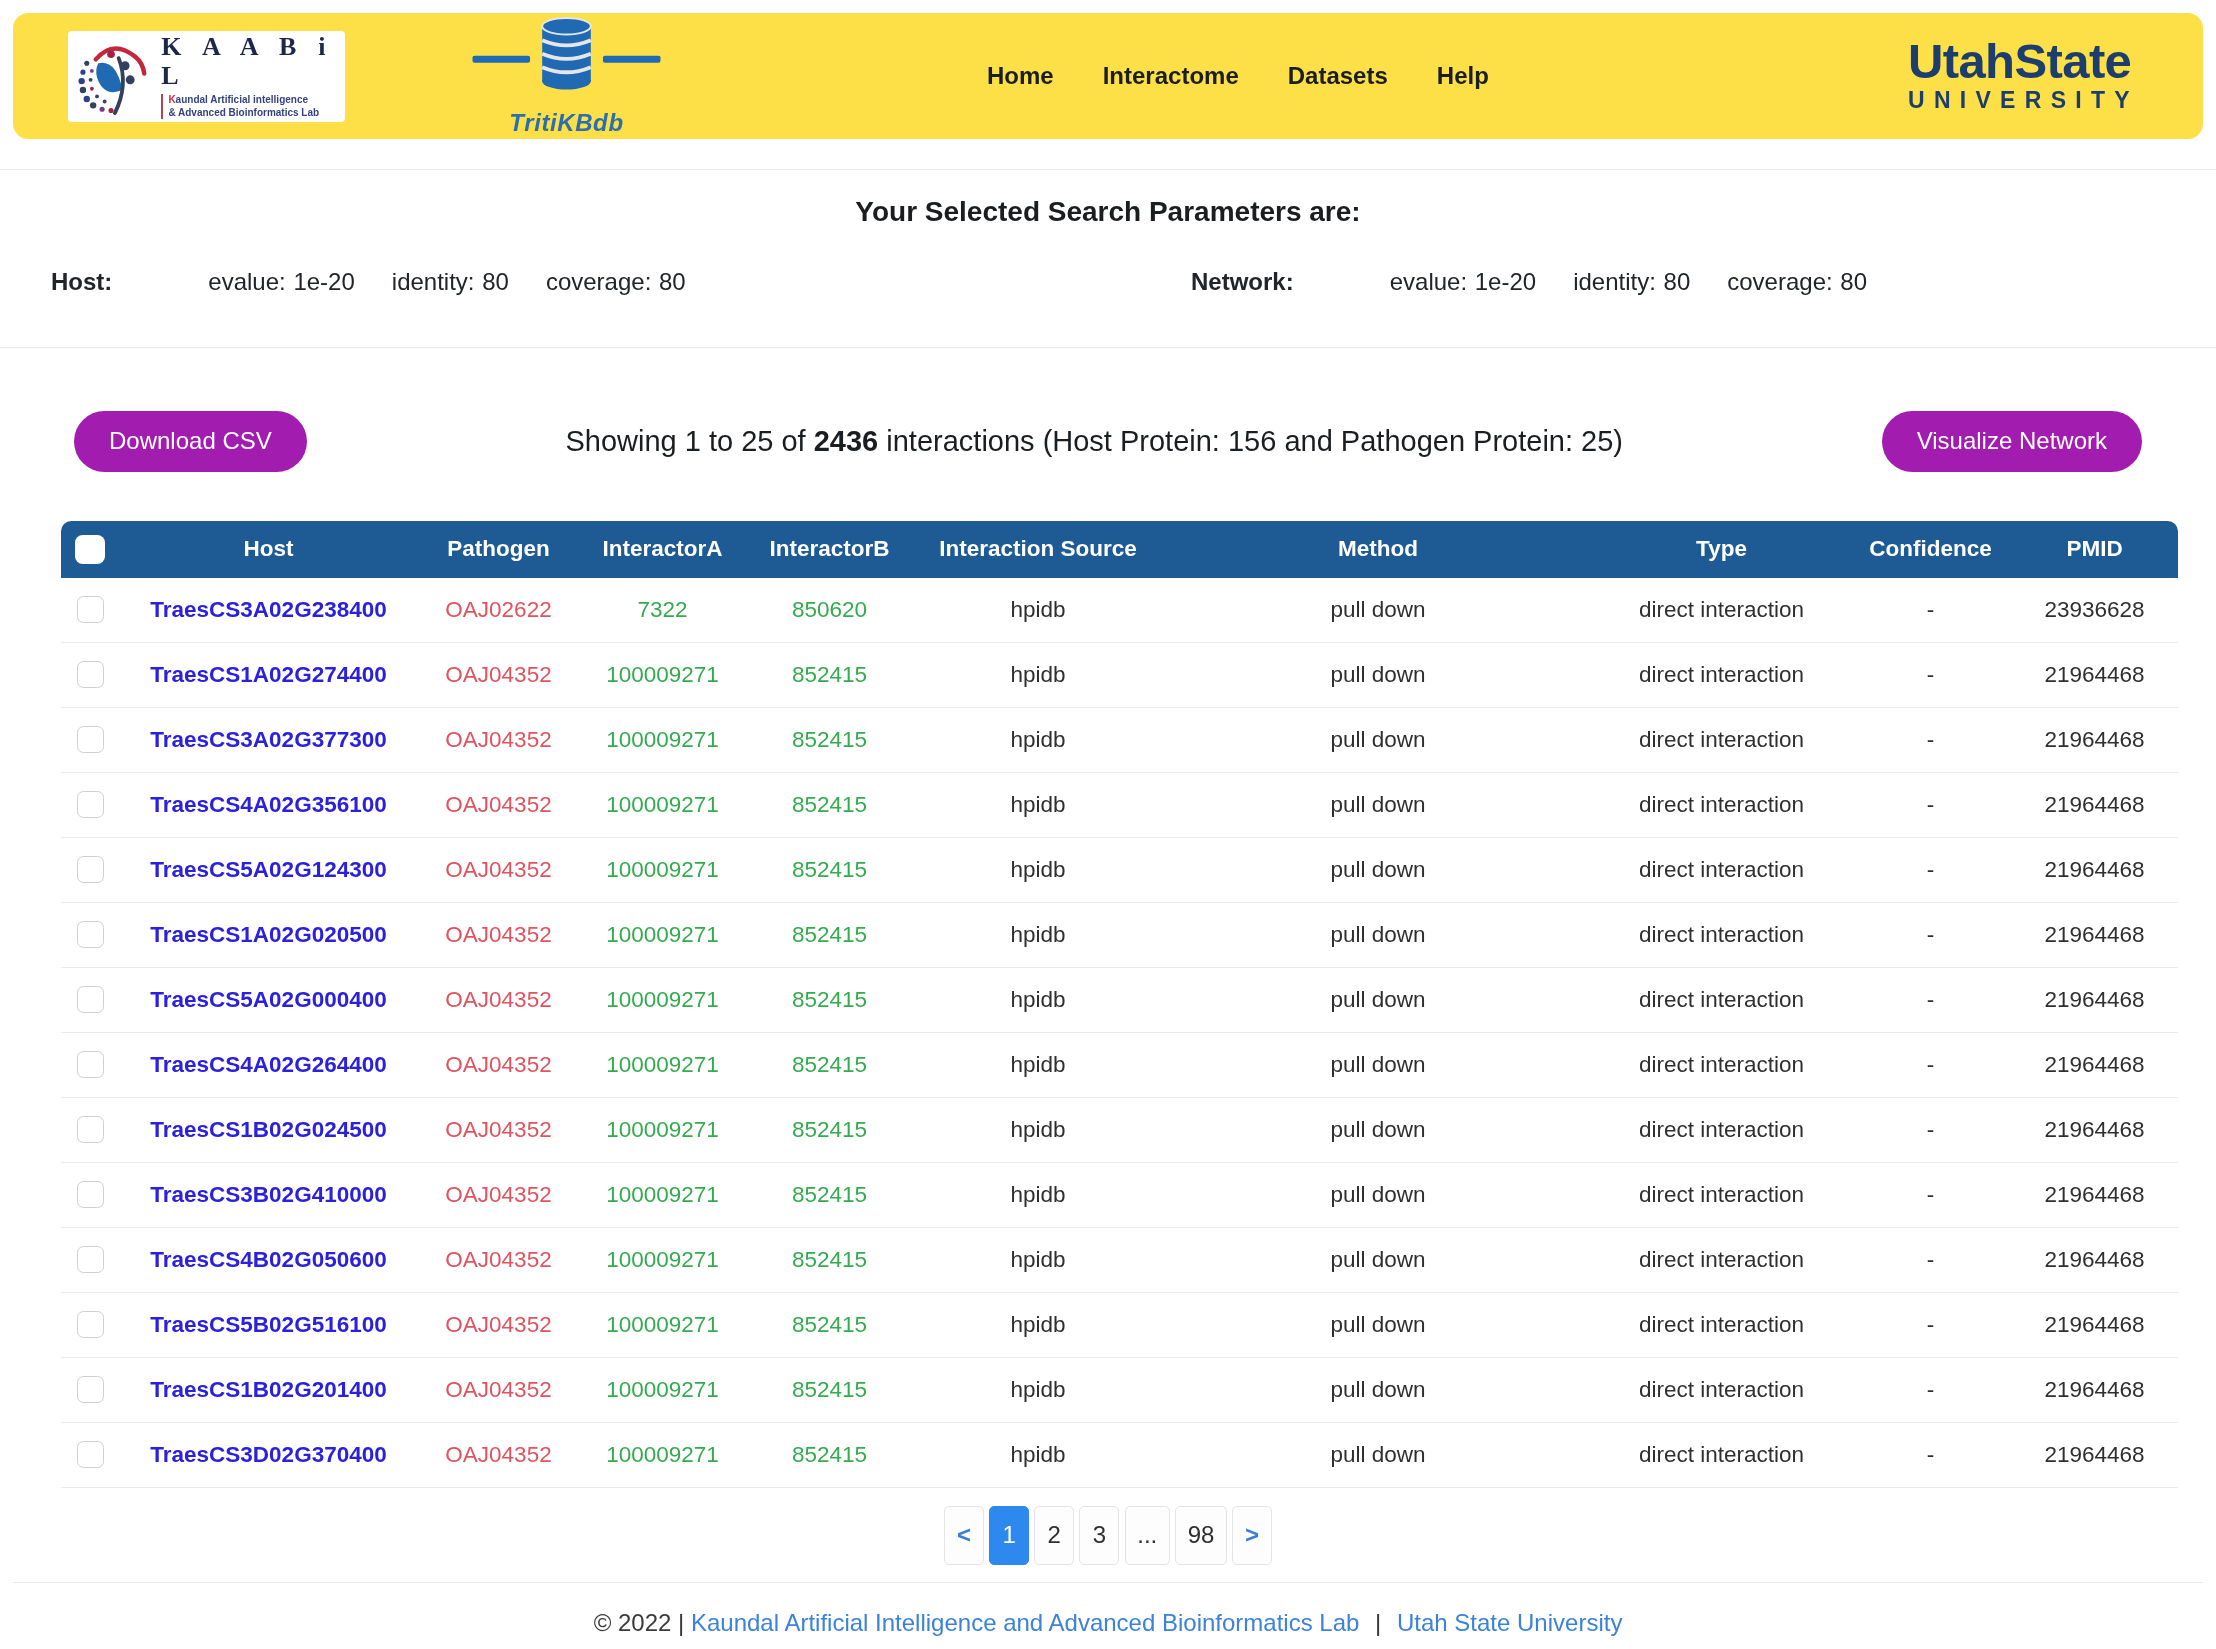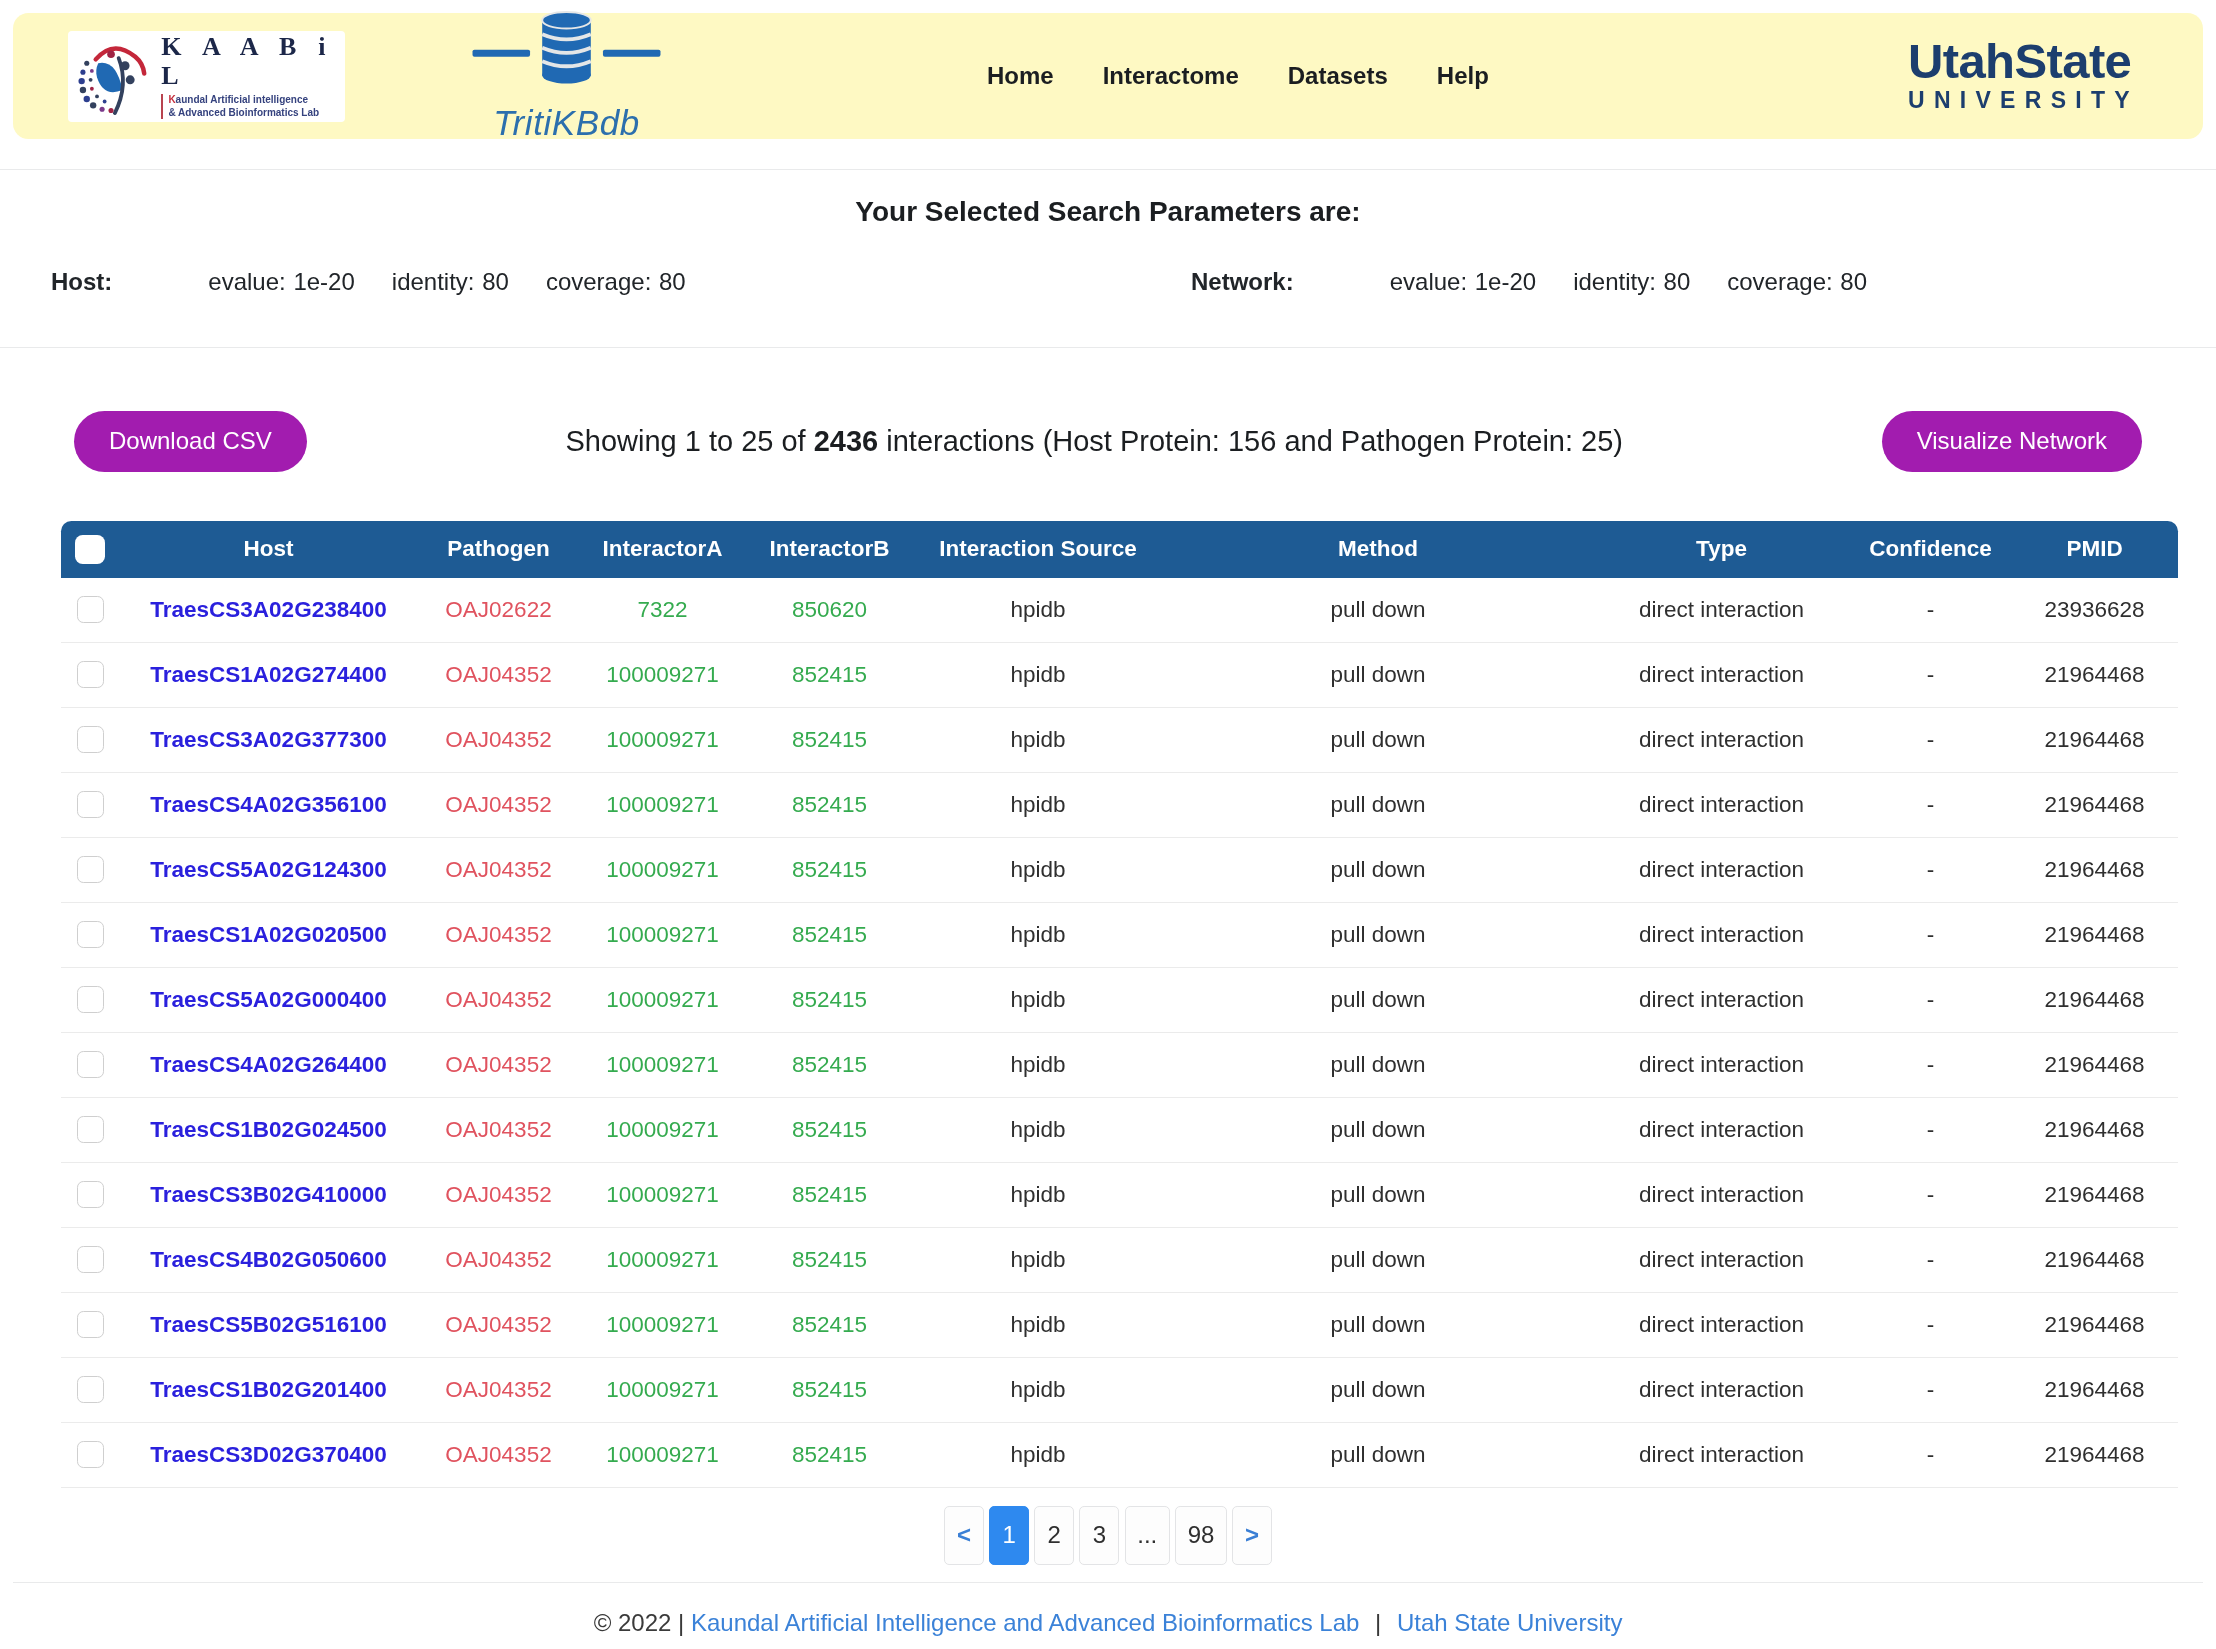--- a/index.html
+++ b/index.html
@@ -1,32 +1,32 @@
 <!DOCTYPE html>
 <html style="font-size:10.3px"><head>
 <meta charset="utf-8">
 <style>
   * { box-sizing: border-box; margin: 0; padding: 0; }
   html, body { width: 2216px; height: 1649px; background: #ffffff; overflow: hidden;
     font-family: "Liberation Sans", sans-serif; color: #212529; }
 
   
-  .header-card { margin: 13px; height: 126px; background: #fef9c3; border-radius: 15.4px;
+  .header-card { margin: 13px; height: 126px; background: #fde047; border-radius: 15.4px;
     display: flex; align-items: center; }
   .kaabil-card { margin-left: 55px; width: 277px; height: 91px; background: #ffffff;
     border-radius: 3.9px; display: flex; align-items: center; padding: 5.1px 6.4px; gap: 3.9px; }
   .kaabil-text { display: flex; flex-direction: column; }
   .kaabil-title { font-family: "Liberation Serif", serif; font-weight: bold; font-size: 26px;
     letter-spacing: 7.7px; color: #1c2749; line-height: 1.1; }
   .kaabil-sub { border-left: 2.6px solid #b8434f; padding-left: 5.1px; margin-top: 3.9px; }
   .kaabil-sub p { font-size: 10px; line-height: 1.25; color: #35427e; font-weight: bold; }
   .kaabil-sub p::first-letter { color: #c42f3e; }
 
   .tritik-logo { margin-left: 122px; display: flex; flex-direction: column; align-items: center; }
-  .tritik-name { font-size: 35px; font-style: italic; font-weight: normal; color: #2c6fad;
+  .tritik-name { font-size: 24px; font-style: italic; font-weight: bold; color: #2c6fad;
     margin-top: 15px; letter-spacing: 0.6px; }
 
   .main-nav { margin-left: 321px; display: flex; gap: 49px; align-items: center; }
   .nav-link { font-size: 24px; font-weight: bold; color: #1b1e21; cursor: pointer; white-space: nowrap; }
 
   .usu-logo { margin-left: auto; margin-right: 64px; text-align: left; color: #1c3e6e; }
   .usu-line1 { font-size: 49px; font-weight: bold; letter-spacing: -0.6px; line-height: 0.95; }
   .usu-line2 { font-size: 23px; font-weight: 600; letter-spacing: 9.3px; margin-top: 2.6px; }
 
   

